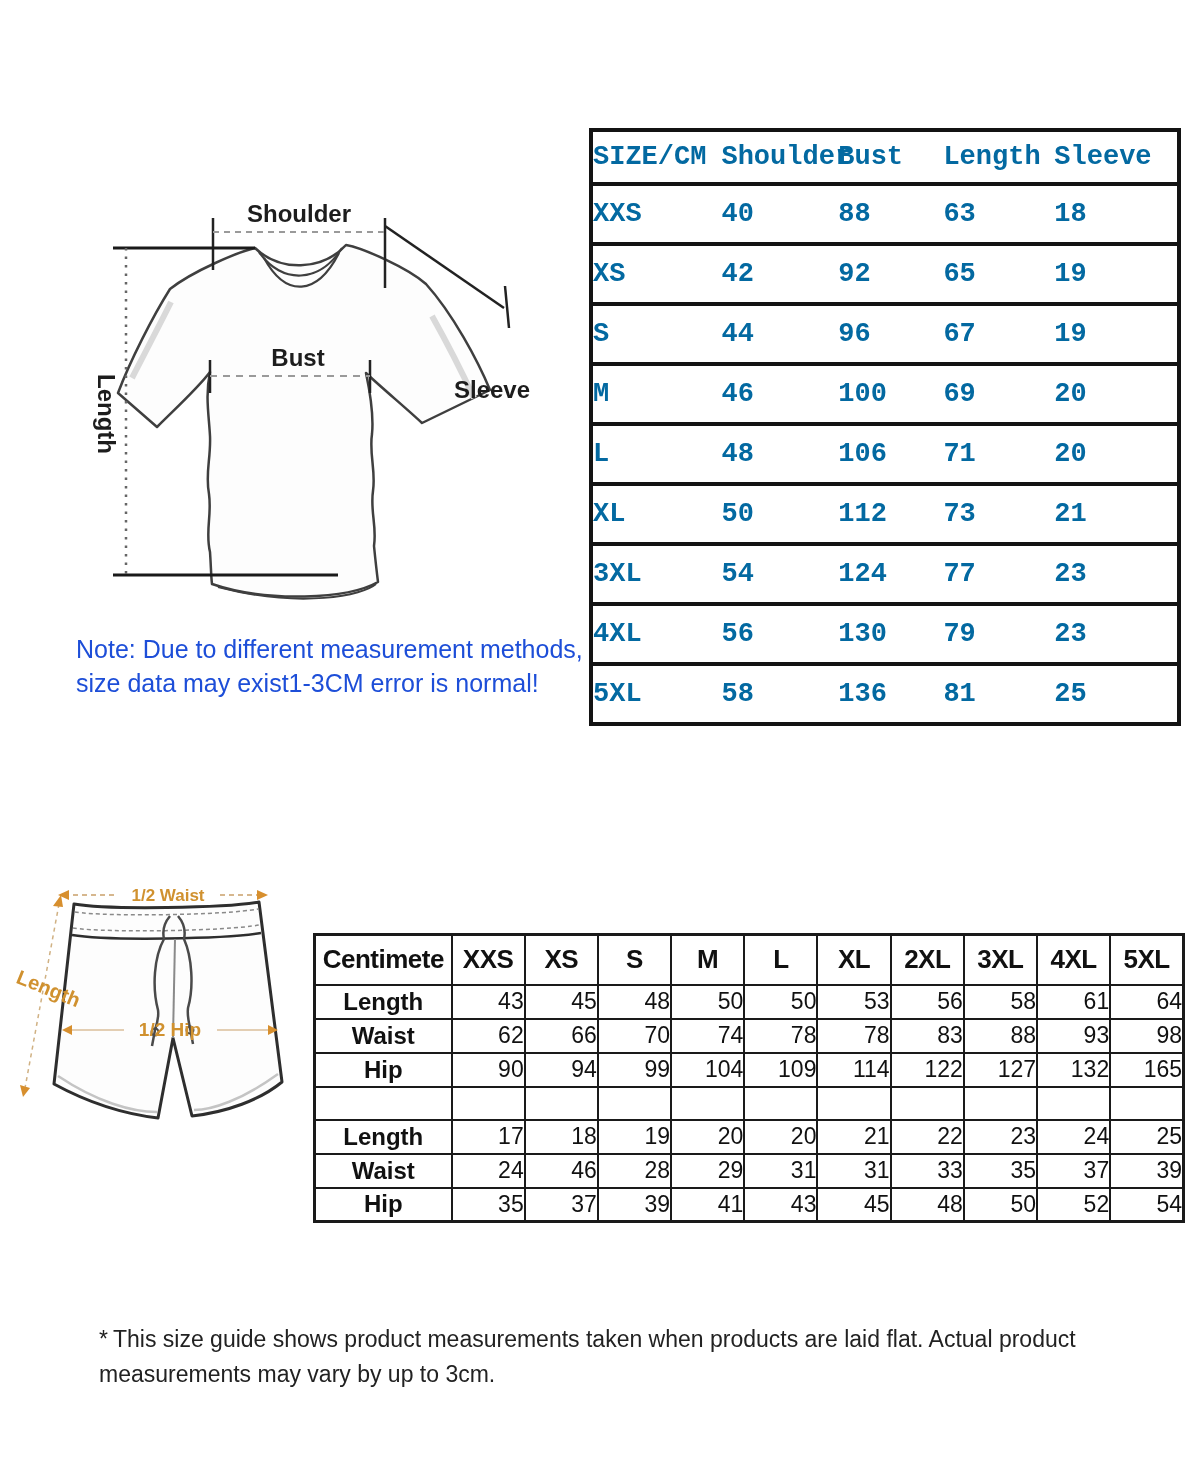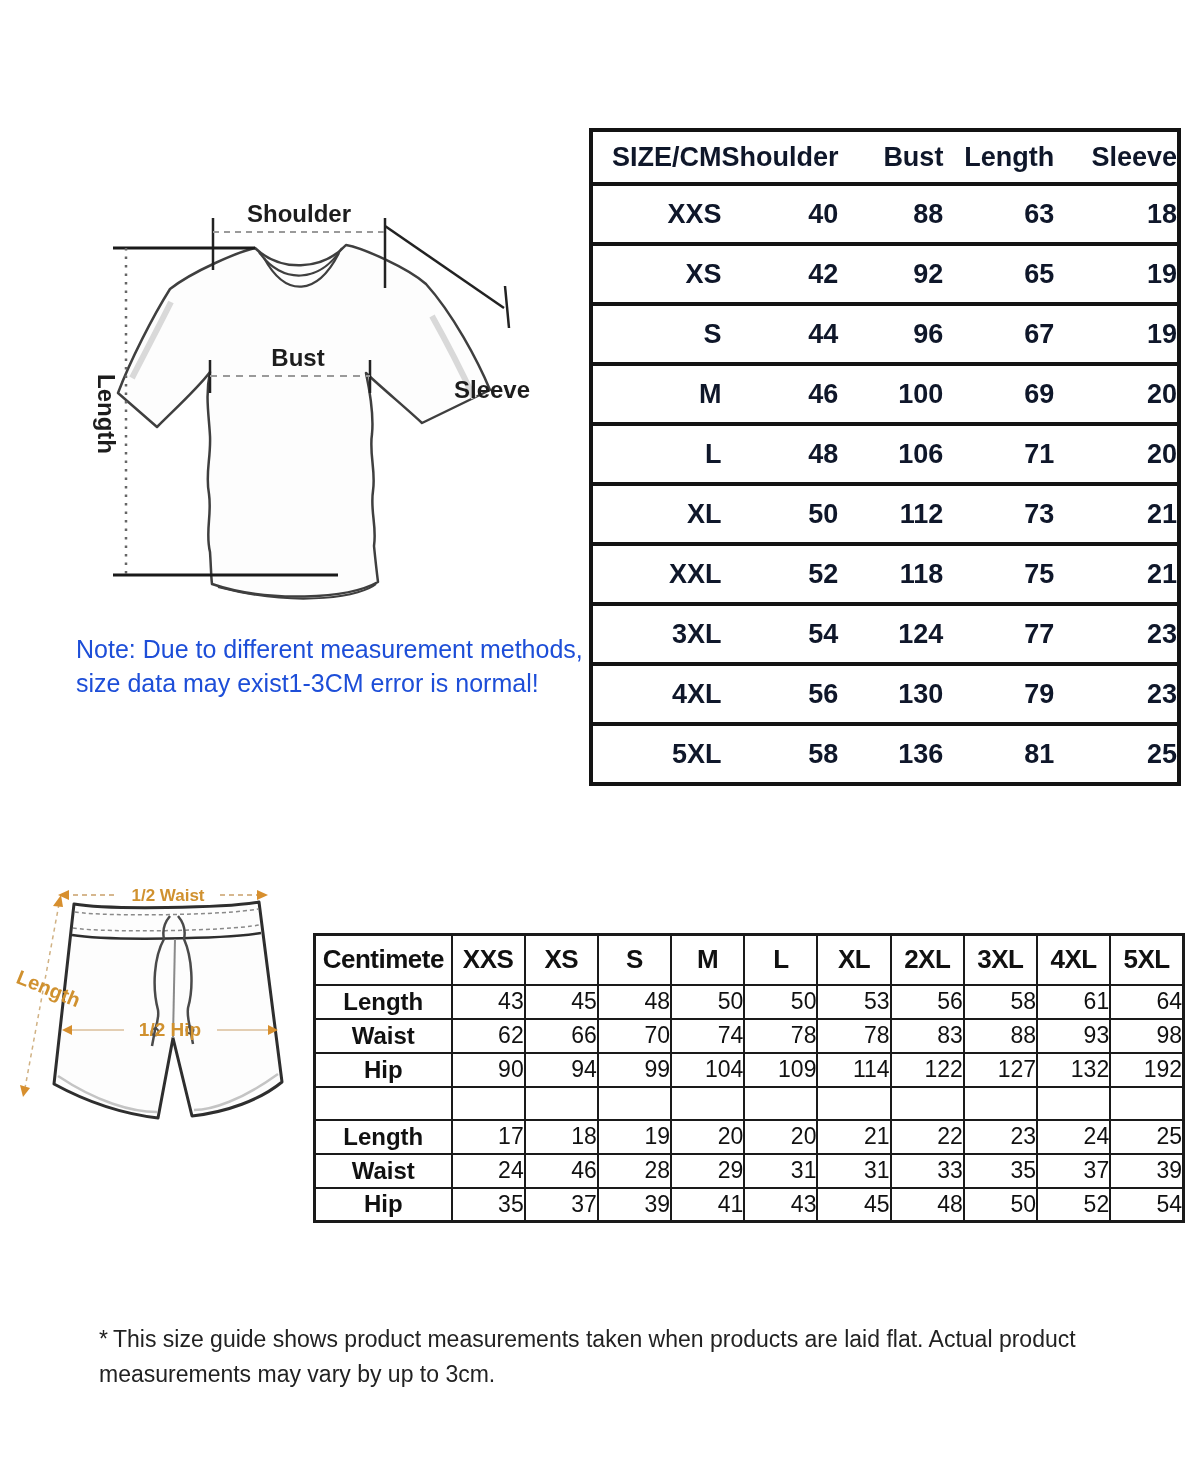--- a/index.html
+++ b/index.html
@@ -12,22 +12,22 @@
   .diagram-label{font-size:24px;font-weight:600;fill:#1d1d1d;}
 
   
   #note{position:absolute;left:76px;top:633px;width:510px;
         font-size:25px;line-height:1.35;color:#1d4ed8;}
 
   
   #tshirt-table{position:absolute;left:589px;top:128px;width:592px;
                 border-collapse:collapse;table-layout:fixed;border:4px solid #131313;}
   #tshirt-table tr{border-bottom:4px solid #131313;}
-  #tshirt-table th,#tshirt-table td{padding:0;text-align:right;vertical-align:middle;
-                font-size:27px;font-weight:700;color:#0f172a;}
+  #tshirt-table th,#tshirt-table td{padding:0;text-align:left;vertical-align:middle;
+                font-size:27px;font-weight:700;color:#0369a1;font-family:Liberation Mono, monospace;}
   #tshirt-table thead tr{height:54px;}
   #tshirt-table tbody tr{height:60px;}
   #tshirt-table thead th:nth-child(1){width:22%;}
   #tshirt-table thead th:nth-child(2){width:20%;}
   #tshirt-table thead th:nth-child(3){width:18%;}
   #tshirt-table thead th:nth-child(4){width:19%;}
   #tshirt-table thead th:nth-child(5){width:21%;}
 
   
   #shorts-svg{position:absolute;left:12px;top:862px;}
@@ -142,27 +142,20 @@
           <td>48</td>
           <td>106</td>
           <td>71</td>
           <td>20</td>
         </tr>
         <tr>
           <th>XL</th>
           <td>50</td>
           <td>112</td>
           <td>73</td>
-          <td>21</td>
-        </tr>
-        <tr>
-          <th>XXL</th>
-          <td>52</td>
-          <td>118</td>
-          <td>75</td>
           <td>21</td>
         </tr>
         <tr>
           <th>3XL</th>
           <td>54</td>
           <td>124</td>
           <td>77</td>
           <td>23</td>
         </tr>
         <tr>
@@ -277,21 +270,21 @@
           <th>Hip</th>
           <td>90</td>
           <td>94</td>
           <td>99</td>
           <td>104</td>
           <td>109</td>
           <td>114</td>
           <td>122</td>
           <td>127</td>
           <td>132</td>
-          <td>192</td>
+          <td>165</td>
         </tr>
         <tr class="sh-spacer">
           <td></td>
           <td></td>
           <td></td>
           <td></td>
           <td></td>
           <td></td>
           <td></td>
           <td></td>

